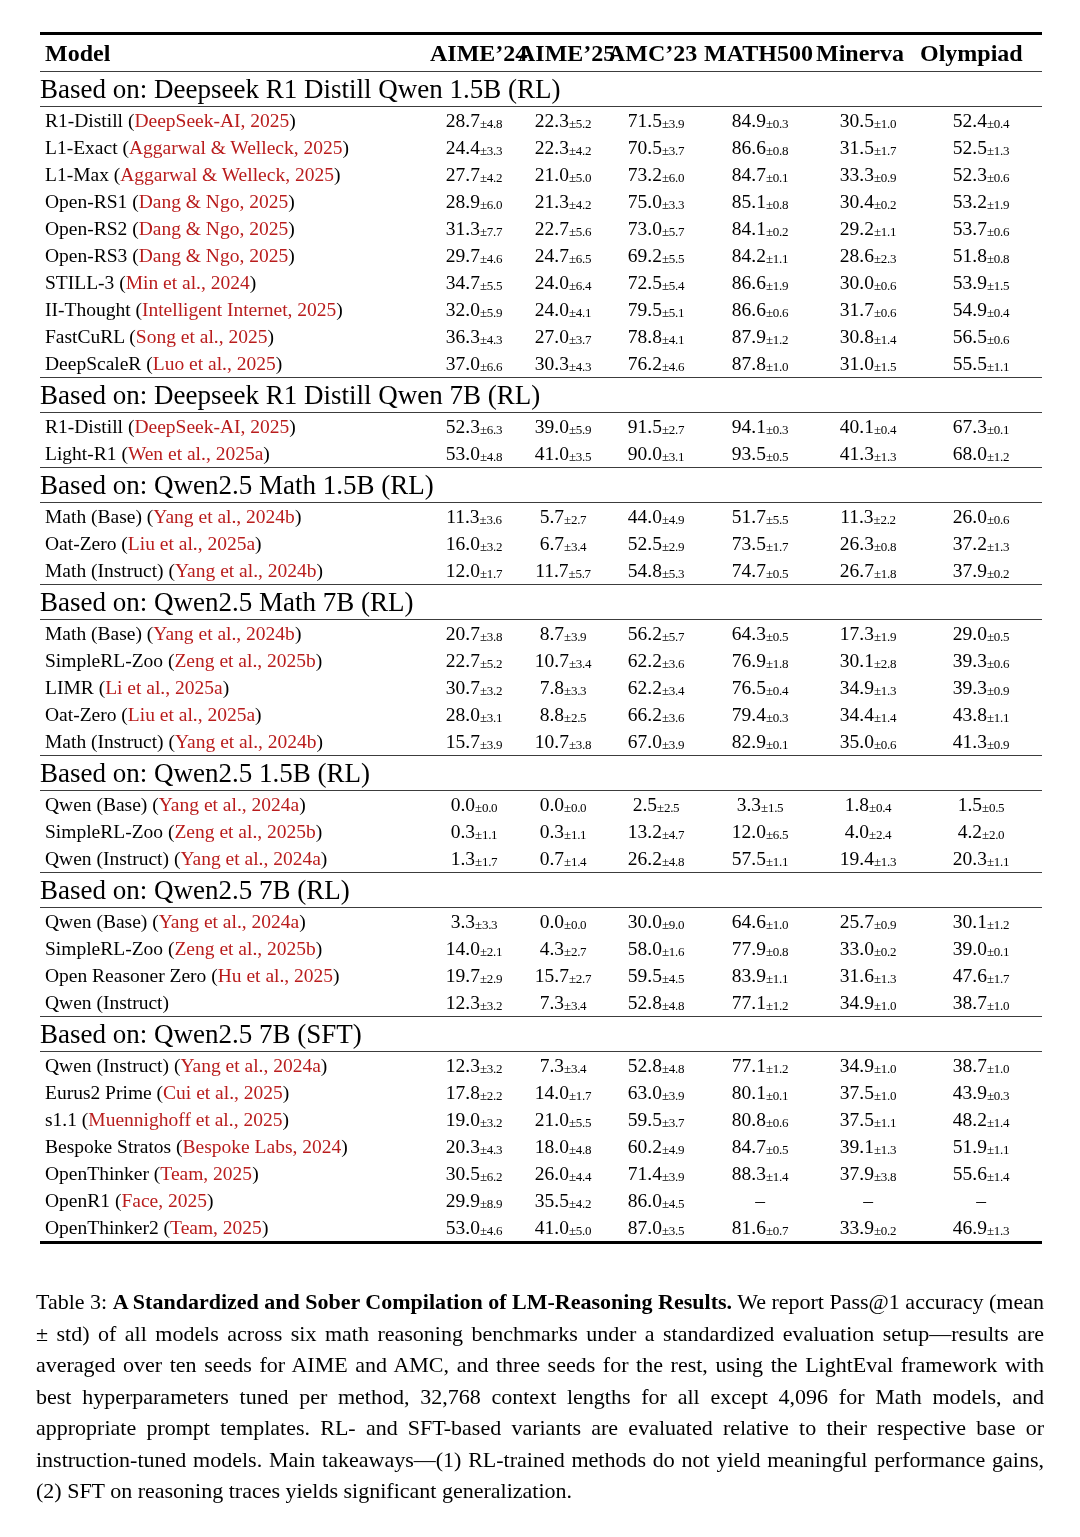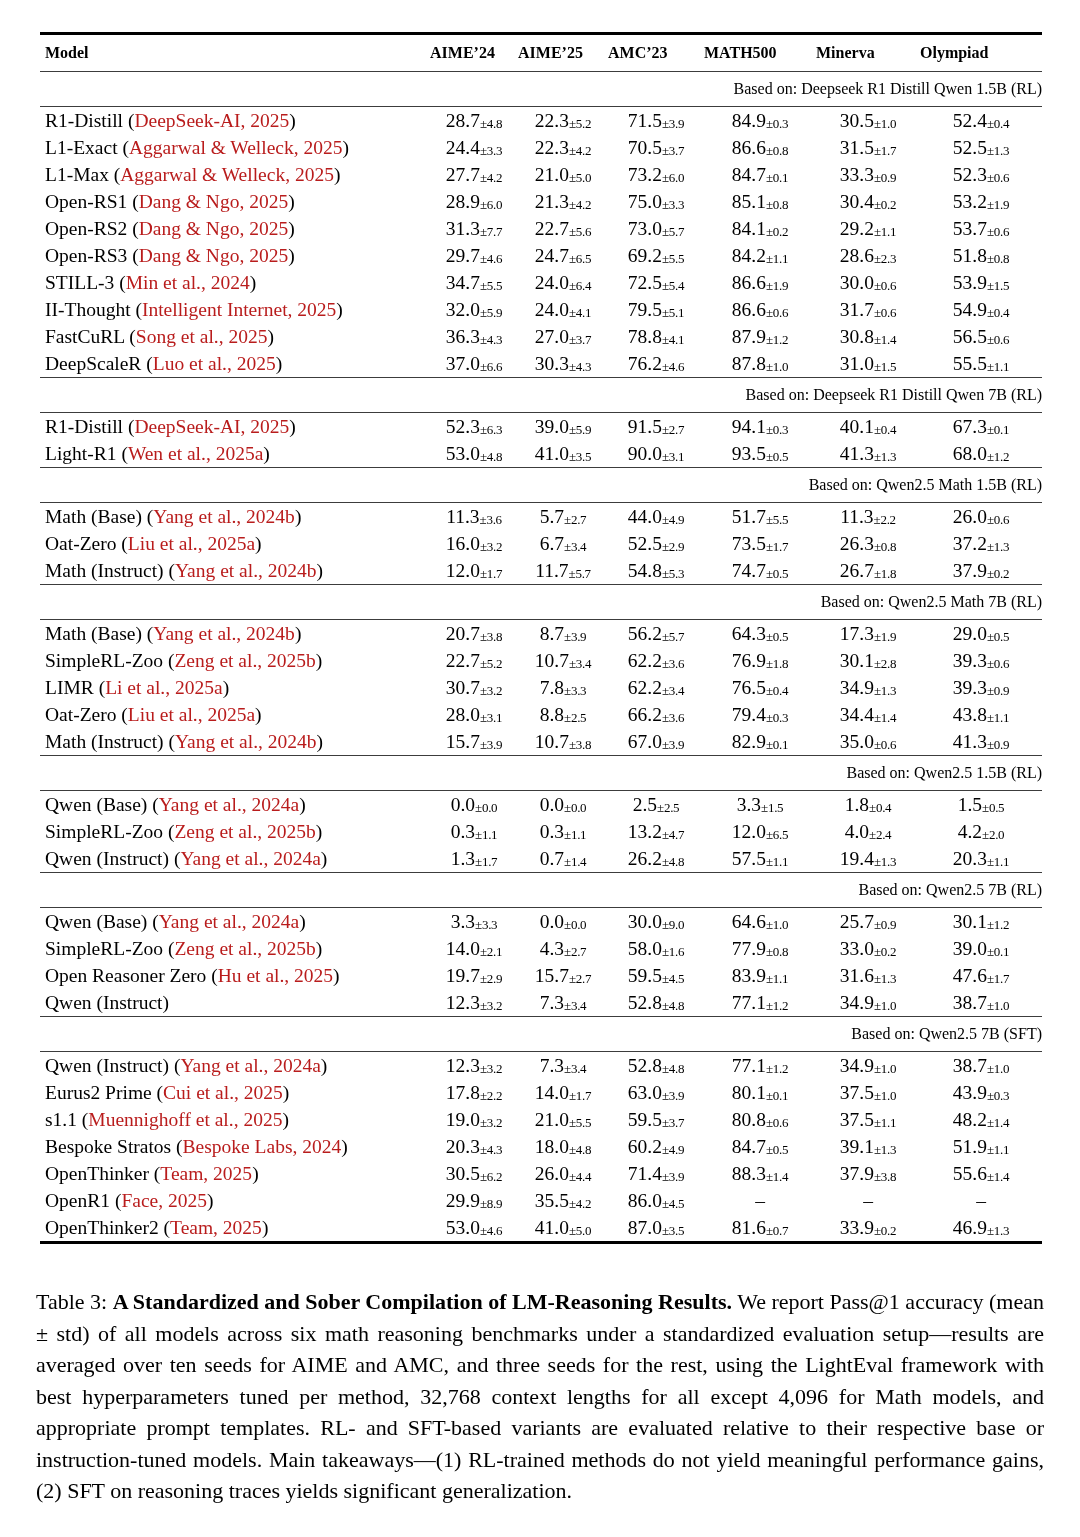--- a/index.html
+++ b/index.html
@@ -10,25 +10,25 @@
   }
   .tbl{
     position:absolute;left:40px;top:32px;width:1002px;
     border-top:3px solid #000;border-bottom:3px solid #000;
   }
   .thead,.row{
     display:grid;
     grid-template-columns:390px 88px 90px 96px 112px 104px 122px;
     align-items:baseline;
   }
-  .thead{height:36px;line-height:36px;font-weight:bold;font-size:16px;}
+  .thead{height:36px;line-height:36px;font-weight:bold;font-size:24px;}
   .hc{text-align:left;white-space:nowrap;}
   .hc.model{text-align:left;padding-left:5px;}
   .band{
-    height:34px;line-height:34px;text-align:right;font-size:16px;
+    height:34px;line-height:34px;text-align:left;font-size:27px;
     border-top:1.5px solid #3c3c3c;border-bottom:1.5px solid #3c3c3c;
   }
   .row{height:27px;line-height:27px;font-size:19.5px;}
   .mc{padding-left:5px;white-space:nowrap;overflow:hidden;}
   .cite{color:#b91c1c;text-decoration:none;cursor:pointer;}
   .nc{text-align:center;white-space:nowrap;}
   .val{font-size:19.5px;}
   .std{font-size:13px;position:relative;top:1px;letter-spacing:-0.3px;}
   .caption{
     position:absolute;left:36px;top:1286px;width:1008px;

